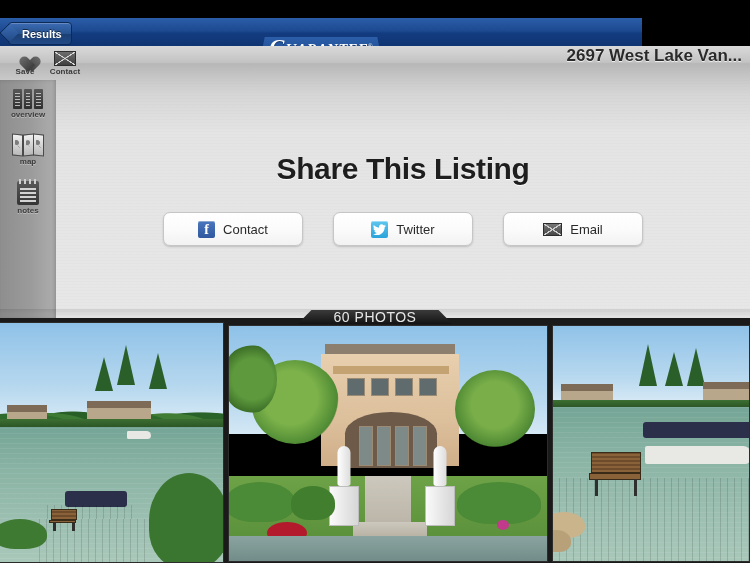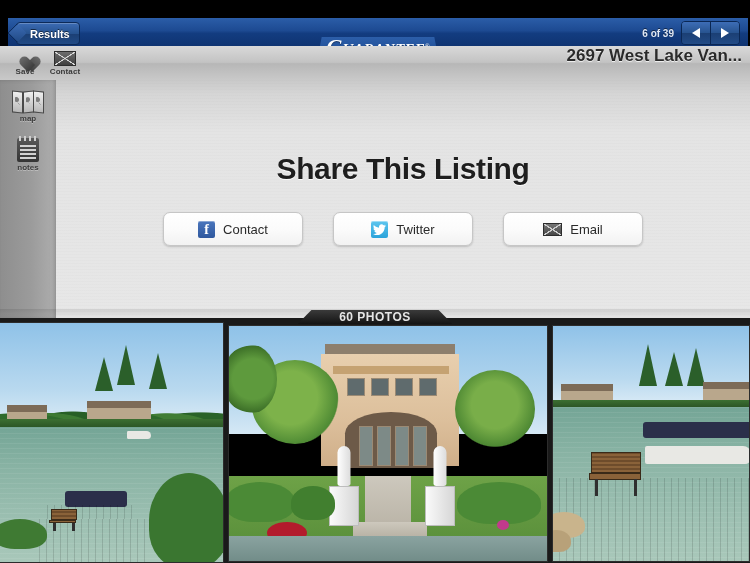--- a/index.html
+++ b/index.html
@@ -33,21 +33,21 @@
     position: relative; top: 1px; padding: 1px; box-sizing: border-box;
   }
   .batt::after {
     content: ""; position: absolute; right: -3px; top: 3px; width: 2px; height: 4px;
     background: #cfcfcf; border-radius: 0 1px 1px 0;
   }
   .batt-fill { height: 100%; background: #dcdcdc; border-radius: 1px; }
 
   
   .navbar {
-    position: absolute; top: 18px; left: 8px; width: 740px; height: 28px;
+    position: absolute; top: 18px; left: 0; width: 642px; height: 28px;
     background: linear-gradient(to bottom, #2b5da8 0%, #1d4a92 45%, #133c80 55%, #0f3472 100%);
     border-bottom: 1px solid #0a2754;
   }
   .results-btn {
     position: absolute; left: 8px; top: 4px; height: 21px;
     padding: 0 9px 0 13px; display: flex; align-items: center;
     background: linear-gradient(to bottom, #3c6cb5 0%, #27538f 50%, #1b3f74 51%, #214a85 100%);
     border: 1px solid #0c2a58; border-radius: 4px;
     color: #fff; font-size: 11px; font-weight: bold;
     text-shadow: 0 -1px 0 rgba(0,0,0,.55);
@@ -289,21 +289,21 @@
   }
 
   
   .photos-tab {
     position: absolute; top: 310px; left: 50%; transform: translateX(-50%);
     width: 155px; height: 14px; z-index: 8;
     background: linear-gradient(to bottom, #3a3a3a, #141414);
     clip-path: polygon(9% 0, 91% 0, 100% 100%, 0% 100%);
     display: flex; align-items: center; justify-content: center;
   }
-  .photos-tab span { font-size: 12px; font-weight: bold; color: #e6e6e6; letter-spacing: .5px; }
+  .photos-tab span { font-size: 14px; font-weight: normal; color: #e6e6e6; letter-spacing: .5px; }
   .tab-shelf {
     position: absolute; top: 309px; left: 0; width: 750px; height: 9px;
     background: linear-gradient(to bottom, rgba(0,0,0,.10), rgba(0,0,0,0));
     z-index: 6;
   }
 
   
   .strip {
     position: absolute; top: 318px; left: 0; width: 750px; height: 245px;
     background: #1a1a1a; display: flex; gap: 4px; padding: 4px 0 0 0; box-sizing: border-box;
@@ -400,51 +400,48 @@
       <div class="logo-text">
         <div class="logo-main">
           <span class="big">G</span><span>UARANTEE</span><sup>®</sup>
         </div>
       </div>
       <div class="logo-rule"></div>
       <div class="logo-com">.com</div>
       <div class="logo-sub">real estate services</div>
     </div>
 
-    <div class="pager">
-      <span class="pager-count">6 of 39</span>
-      <div class="seg">
-        <div class="seg-btn">
-          <span class="tri-l"></span>
-        </div>
-        <div class="seg-btn">
-          <span class="tri-r"></span>
-        </div>
-      </div>
-    </div>
   </div>
 
   <div class="toolbar">
     <div class="tool-item" style="left:2px">
       <div class="heart"></div>
       <div class="tool-label">Save</div>
     </div>
     <div class="tool-item" style="left:42px">
       <div class="env-ico"></div>
       <div class="tool-label">Contact</div>
     </div>
 
     <div class="addr-block">
       <div class="addr-title">2697 West Lake Van...</div>
     </div>
   </div>
 
   <div class="content"></div>
 
   <div class="sidebar">
+    <div class="side-item" style="margin-top:4px">
+      <div class="ico-overview">
+          <i></i>
+          <i></i>
+          <i></i>
+        </div>
+      <div class="side-label">overview</div>
+    </div>
     <div class="side-item" style="margin-top:6px">
       <div class="ico-map">
           <i></i>
           <i></i>
           <i></i>
         </div>
       <div class="side-label">map</div>
     </div>
     <div class="side-item" style="margin-top:6px">
       <div class="ico-notes"></div>

